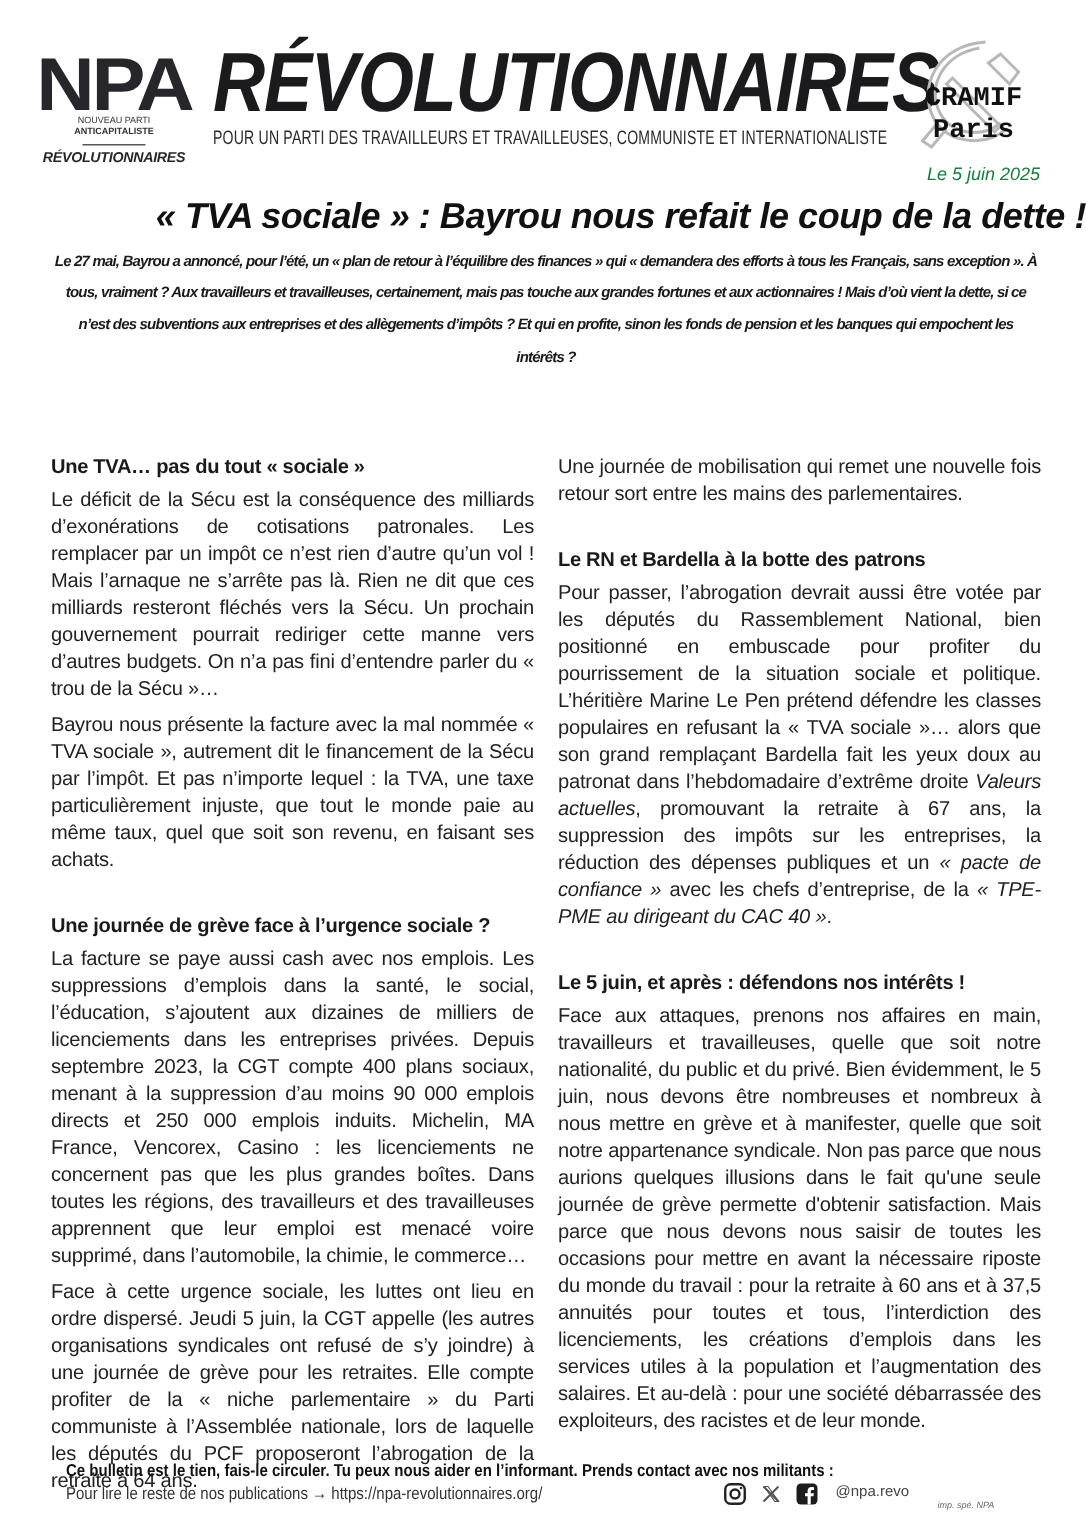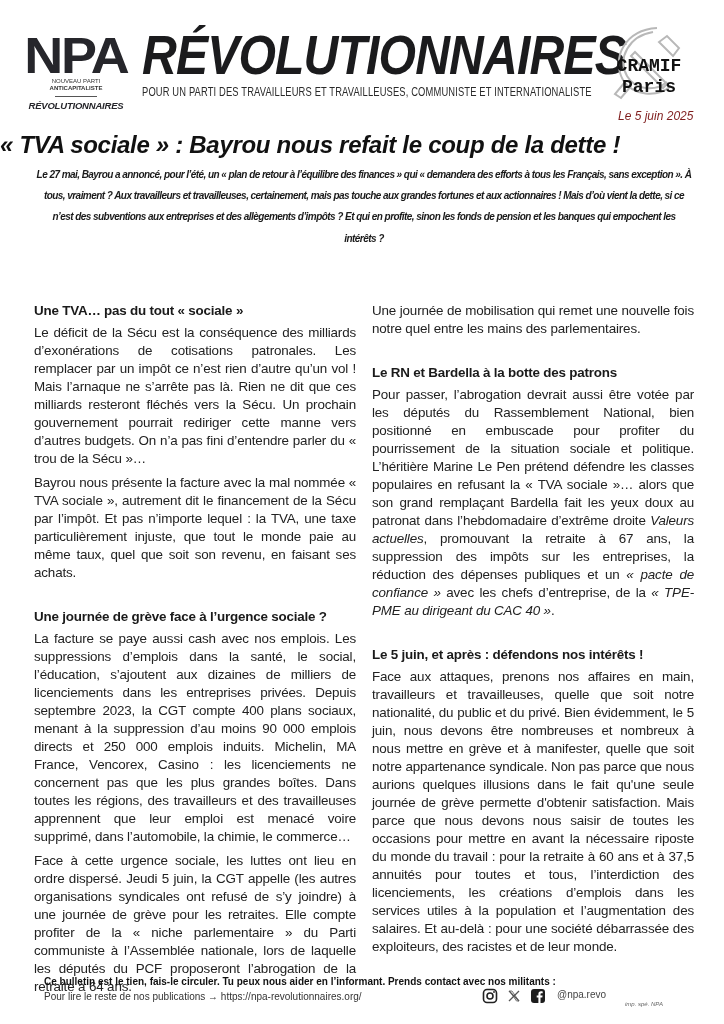--- a/index.html
+++ b/index.html
@@ -15,24 +15,24 @@
     .npa-rule { width: 42px; height: 1px; background: #555; margin: 4px auto 3px; }
     .npa-revo { font-size: 9.5px; font-weight: 700; font-style: italic; color: #26262b; letter-spacing: -0.2px; }
 
     .title-block { position: absolute; left: 142px; top: 26px; width: 442px; }
     .big-title { font-family: "Liberation Sans", sans-serif; font-weight: 700; font-style: italic; font-size: 56px; line-height: 58px; letter-spacing: -1px; color: #1b1b1d; transform: scaleX(0.86); transform-origin: left center; white-space: nowrap; }
     .tagline { font-family: "Liberation Sans", sans-serif; font-size: 13px; line-height: 14px; color: #2a2a2a; transform: scaleX(0.72); transform-origin: left center; white-space: nowrap; margin-top: 1px; letter-spacing: 0.2px; }
 
     .cramif { position: absolute; left: 605px; top: 24px; width: 80px; height: 76px; }
     .cramif svg { position: absolute; left: 0; top: 0; }
     .cramif-text { position: absolute; left: 0; top: 14px; width: 88px; text-align: center; font-family: Liberation Mono, monospace; font-weight: 700; font-size: 18px; line-height: 21px; color: #111; margin-top: 18px; }
-    .date { position: absolute; left: 618px; top: 109px; font-size: 12px; font-style: italic; color: #7f1d1d; white-space: nowrap; }
+    .date { position: absolute; left: 618px; top: 109px; font-size: 12px; font-style: italic; color: #15803d; white-space: nowrap; }
 
     
-    .headline { position: absolute; left: 0; top: 130px; width: 724px; text-align: left; font-weight: 700; font-style: italic; font-size: 24px; line-height: 30px; color: #111; letter-spacing: -0.3px; }
+    .headline { position: absolute; left: 0; top: 130px; width: 724px; text-align: right; font-weight: 700; font-style: italic; font-size: 24px; line-height: 30px; color: #111; letter-spacing: -0.3px; }
 
     .lede { position: absolute; left: 36px; top: 164px; width: 656px; font-weight: 700; font-style: italic; font-size: 10px; line-height: 21.2px; color: #1a1a1a; text-align: center; letter-spacing: -0.55px; }
 
     
     .col { position: absolute; top: 286px; width: 322px; font-size: 13.4px; line-height: 18px; color: #222; margin-top: 16px; }
     .col-left { left: 34px; }
     .col-right { left: 372px; }
     .col p { text-align: justify; margin-bottom: 6px; letter-spacing: -0.15px; }
     .col h3 { font-size: 13.4px; font-weight: 700; line-height: 18px; margin-bottom: 4px; color: #1a1a1a; letter-spacing: -0.2px; }
     .col .gap { height: 20px; }
@@ -90,21 +90,21 @@
   <h3>Une TVA… pas du tout « sociale »</h3>
   <p>Le déficit de la Sécu est la conséquence des milliards d’exonérations de cotisations patronales. Les remplacer par un impôt ce n’est rien d’autre qu’un vol ! Mais l’arnaque ne s’arrête pas là. Rien ne dit que ces milliards resteront fléchés vers la Sécu. Un prochain gouvernement pourrait rediriger cette manne vers d’autres budgets. On n’a pas fini d’entendre parler du « trou de la Sécu »…</p>
   <p>Bayrou nous présente la facture avec la mal nommée « TVA sociale », autrement dit le financement de la Sécu par l’impôt. Et pas n’importe lequel : la TVA, une taxe particulièrement injuste, que tout le monde paie au même taux, quel que soit son revenu, en faisant ses achats.</p>
   <div class="gap"></div>
   <h3>Une journée de grève face à l’urgence sociale ?</h3>
   <p>La facture se paye aussi cash avec nos emplois. Les suppressions d’emplois dans la santé, le social, l’éducation, s’ajoutent aux dizaines de milliers de licenciements dans les entreprises privées. Depuis septembre 2023, la CGT compte 400 plans sociaux, menant à la suppression d’au moins 90 000 emplois directs et 250 000 emplois induits. Michelin, MA France, Vencorex, Casino : les licenciements ne concernent pas que les plus grandes boîtes. Dans toutes les régions, des travailleurs et des travailleuses apprennent que leur emploi est menacé voire supprimé, dans l’automobile, la chimie, le commerce…</p>
   <p>Face à cette urgence sociale, les luttes ont lieu en ordre dispersé. Jeudi 5 juin, la CGT appelle (les autres organisations syndicales ont refusé de s’y joindre) à une journée de grève pour les retraites. Elle compte profiter de la « niche parlementaire » du Parti communiste à l’Assemblée nationale, lors de laquelle les députés du PCF proposeront l’abrogation de la retraite à 64 ans.</p>
 </section>
 
 <section class="col col-right">
-  <p>Une journée de mobilisation qui remet une nouvelle fois notre quel entre les mains des parlementaires.</p>
+  <p>Une journée de mobilisation qui remet une nouvelle fois retour sort entre les mains des parlementaires.</p>
   <div class="gap"></div>
   <h3>Le RN et Bardella à la botte des patrons</h3>
   <p><span>Pour passer, l’abrogation devrait aussi être votée par les députés du Rassemblement National, bien positionné en embuscade pour profiter du pourrissement de la situation sociale et politique. L’héritière Marine Le Pen prétend défendre les classes populaires en refusant la « TVA sociale »… alors que son grand remplaçant Bardella fait les yeux doux au patronat dans l’hebdomadaire d’extrême droite </span><em>Valeurs actuelles</em><span>, promouvant la retraite à 67 ans, la suppression des impôts sur les entreprises, la réduction des dépenses publiques et un </span><em>« pacte de confiance »</em><span> avec les chefs d’entreprise, de la </span><em>« TPE-PME au dirigeant du CAC 40 »</em><span>.</span></p>
   <div class="gap"></div>
   <h3>Le 5 juin, et après : défendons nos intérêts !</h3>
   <p>Face aux attaques, prenons nos affaires en main, travailleurs et travailleuses, quelle que soit notre nationalité, du public et du privé. Bien évidemment, le 5 juin, nous devons être nombreuses et nombreux à nous mettre en grève et à manifester, quelle que soit notre appartenance syndicale. Non pas parce que nous aurions quelques illusions dans le fait qu'une seule journée de grève permette d'obtenir satisfaction. Mais parce que nous devons nous saisir de toutes les occasions pour mettre en avant la nécessaire riposte du monde du travail : pour la retraite à 60 ans et à 37,5 annuités pour toutes et tous, l’interdiction des licenciements, les créations d’emplois dans les services utiles à la population et l’augmentation des salaires. Et au-delà : pour une société débarrassée des exploiteurs, des racistes et de leur monde.</p>
 </section>
 
 <footer class="footer">
   <div class="foot-bold">Ce bulletin est le tien, fais-le circuler. Tu peux nous aider en l’informant. Prends contact avec nos militants :</div>

